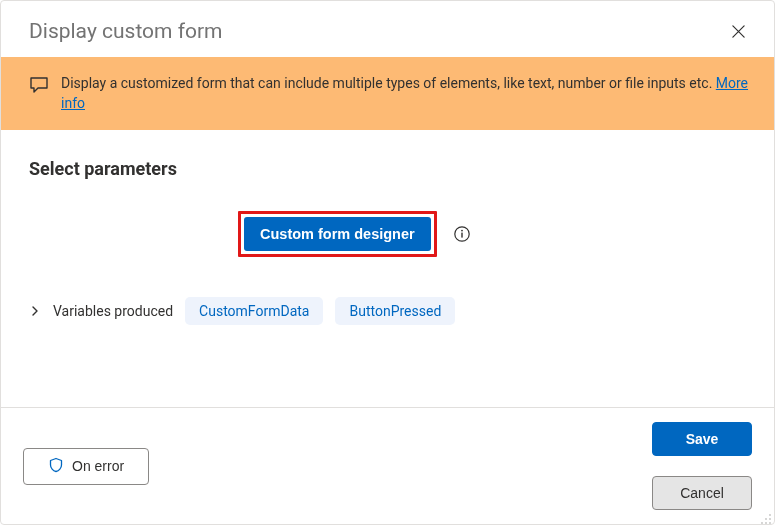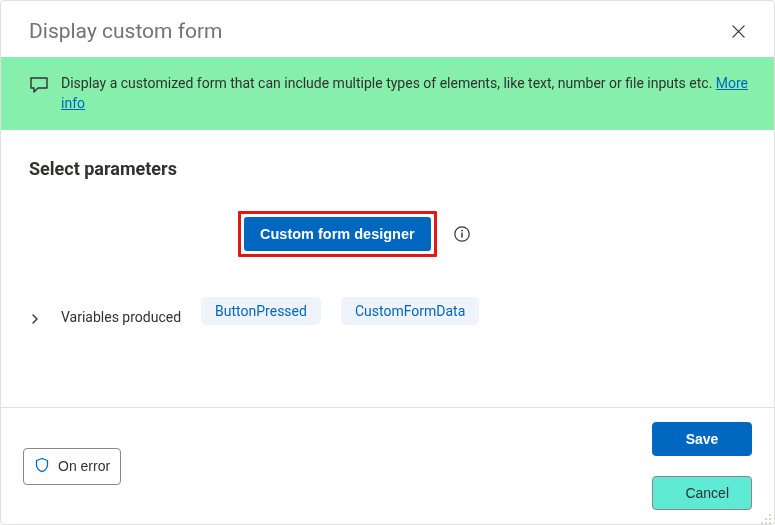--- a/index.html
+++ b/index.html
@@ -33,21 +33,21 @@
     color:#737373;
   }
   .close-btn {
     background:none;
     border:none;
     padding:4px;
     cursor:pointer;
     line-height:0;
   }
   .info-banner {
-    background:#86efac;
+    background:#fdba74;
     padding:16px 24px 16px 28px;
     display:flex;
     gap:12px;
     align-items:flex-start;
   }
   .info-banner .banner-icon {
     flex:0 0 auto;
     margin-top:2px;
   }
   .info-banner .banner-text {
@@ -95,22 +95,22 @@
   }
   .info-icon-btn {
     background:none;
     border:none;
     padding:2px;
     cursor:pointer;
     line-height:0;
   }
   .vars-row {
     display:flex;
-    align-items:flex-end;
-    gap:20px;
+    align-items:center;
+    gap:12px;
     font-size:14px;
   }
   .chev {
     line-height:0;
     display:inline-flex;
     cursor:pointer;
   }
   .vars-label {
     color:#323130;
   }
@@ -141,31 +141,30 @@
     min-width:100px;
     border:1px solid #8a8886;
     background:#fff;
     color:#323130;
   }
   .btn.onerror{
     display:inline-flex;
     align-items:center;
     gap:8px;
     min-width:0;
-    padding:8px 10px;
+    padding:8px 24px;
   }
   .btn.primary {
     background:#0067c0;
     border-color:#0067c0;
     color:#fff;
     font-weight:600;
   }
   .btn.secondary {
-    background:#5eead4;
-    text-align:right;
+    background:#e5e5e5;
   }
   .right-actions { display:flex; gap:20px;flex-direction:column; }
   .resizer {
     position:absolute;
     right:2px;
     bottom:2px;
     width:12px;
     height:12px;
     opacity:0.5;
   }
@@ -215,22 +214,22 @@
       </button>
     </div>
 
     <div class="vars-row">
       <span class="chev">
         <svg width="12" height="12" viewBox="0 0 12 12">
             <path d="M4 2 L8 6 L4 10" fill="none" stroke="#323130" stroke-width="1.4" stroke-linecap="round" stroke-linejoin="round"></path>
           </svg>
       </span>
       <span class="vars-label">Variables produced</span>
+      <span class="pill">CustomFormData</span>
       <span class="pill">ButtonPressed</span>
-      <span class="pill">CustomFormData</span>
     </div>
   </div>
 
   <div class="footer">
     <button class="btn onerror">
       <span>
         <svg width="16" height="16" viewBox="0 0 16 16">
             <path d="M8 1.5 L13.5 3.5 V8 C13.5 11 11 13.8 8 14.5 C5 13.8 2.5 11 2.5 8 V3.5 Z" fill="none" stroke="#0067c0" stroke-width="1.3" stroke-linejoin="round"></path>
           </svg>
       </span>

